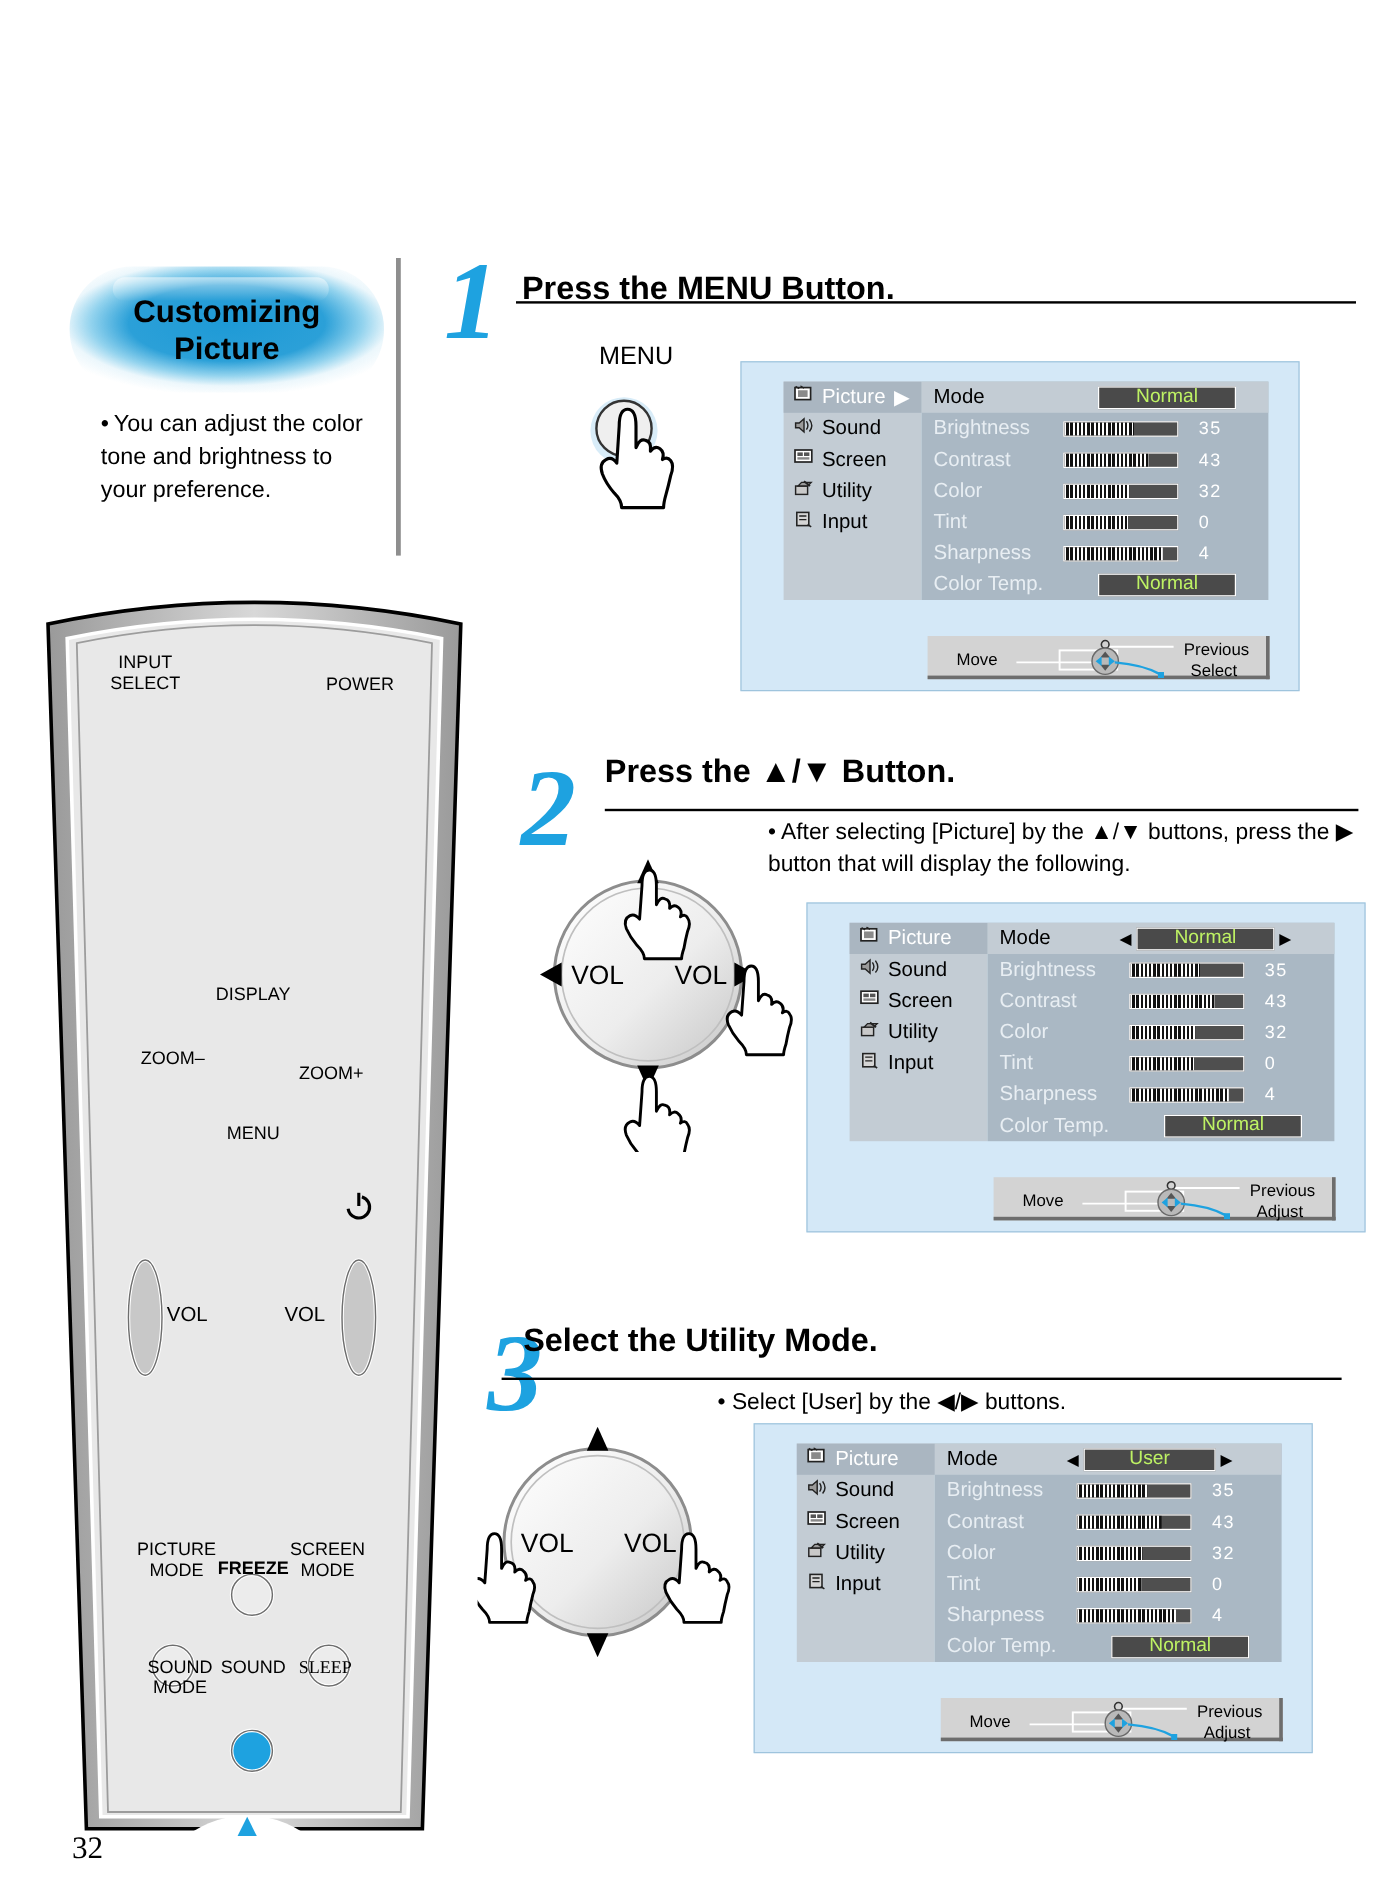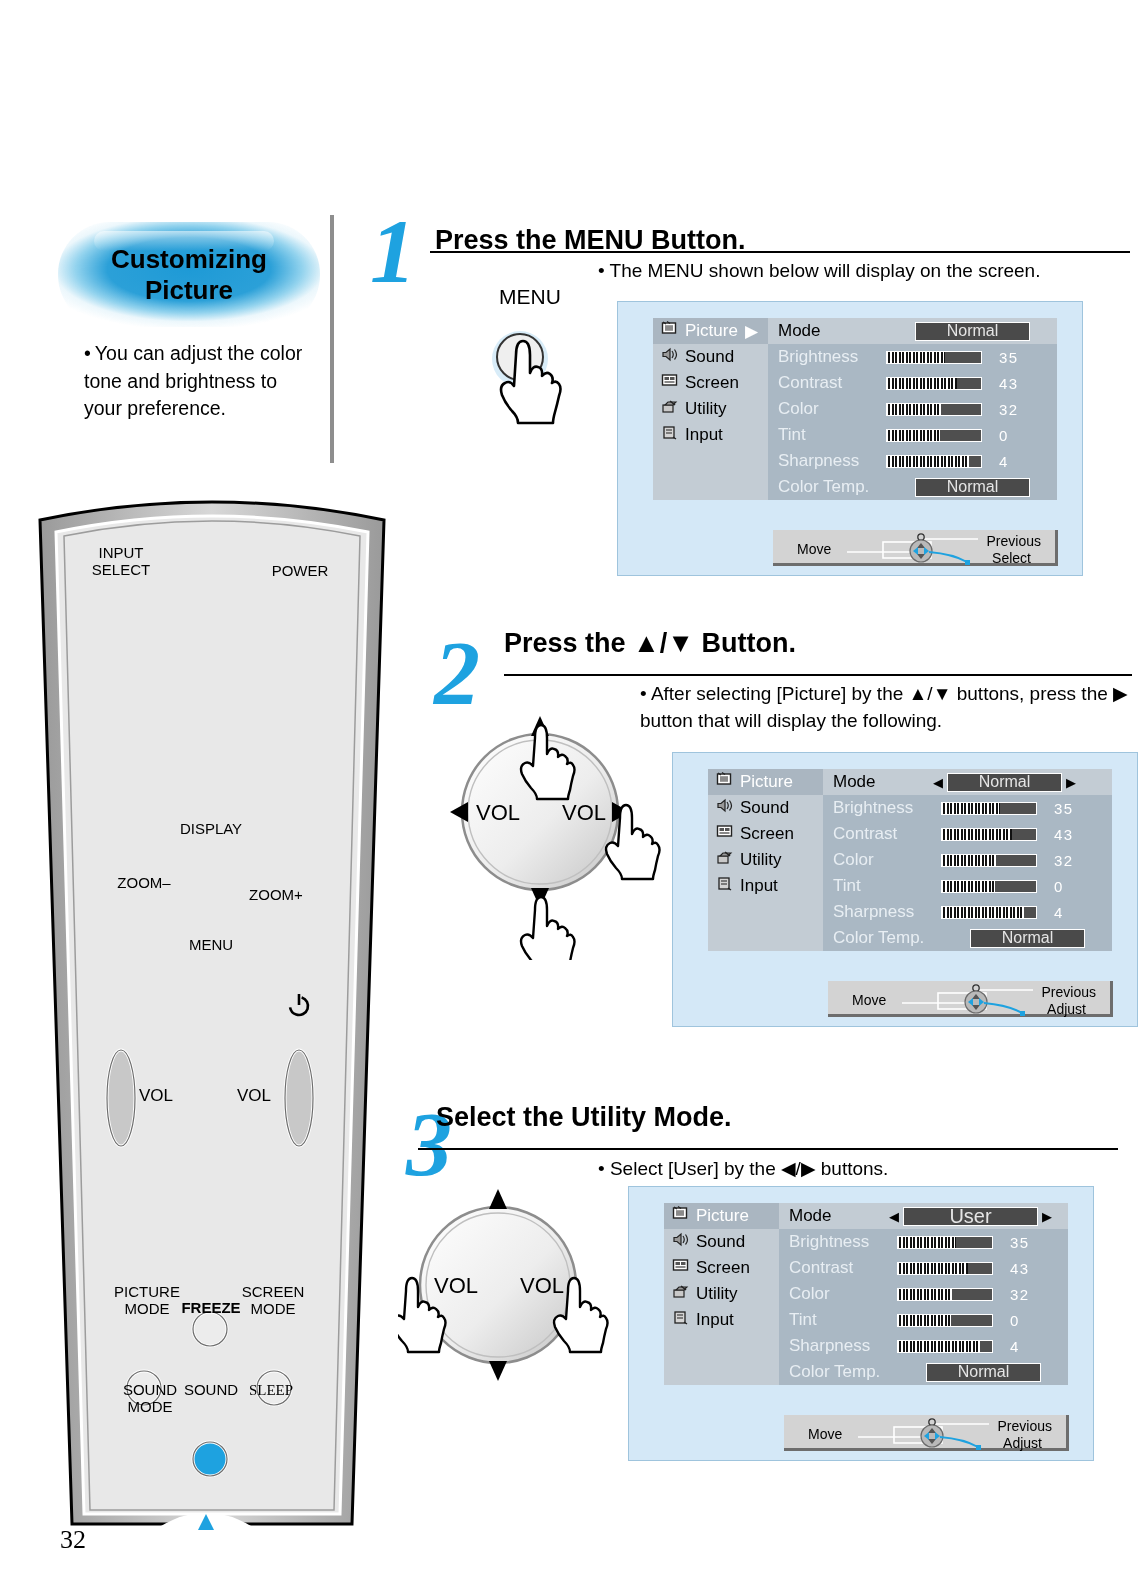--- a/index.html
+++ b/index.html
@@ -98,21 +98,21 @@
     padding: 0 10px 0 8px;
     color: #000; white-space: nowrap;
   }
   .osd-left-item.sel { background: #aab6c1; color: #ffffff; }
   .osd-right { background: #aab8c4; display: flex; flex-direction: column; }
   .osd-row { display: flex; align-items: center; position: relative; }
   .osd-row .lbl { color: #e8eef3; }
   .osd-row.hdr { background: #c3ccd4; }
   .osd-row.hdr .lbl { color: #000; }
   .valuebox {
-    background: #4a4a4a; color: #e5e5e5; text-align: center;
+    background: #4a4a4a; color: #bef264; text-align: center;
     border: 1px solid #ffffff; display: flex; align-items: center; justify-content: center;
   }
   .arrow-l, .arrow-r { color: #000; }
   .bar-outer {
     background: #4f4f4f; border: 1.5px solid #ffffff; position: relative; overflow: hidden;
   }
   .bar-fill {
     position: absolute; left: 0; top: 0; height: 100%;
     background-image: repeating-linear-gradient(to right, #ffffff 0 1.5px, #111111 1.5px 3.5px);
   }
@@ -250,21 +250,20 @@
       <span>SOUND</span><br>
       <span>MODE</span>
     </div>
     <div class="rlabel" style="left:136px; top:898px; width:82px;">SOUND</div>
     <div class="rlabel" style="left:196px; top:898px; width:82px;font-family:Liberation Serif, serif;">SLEEP</div>
   </div>
 
   <div class="step-num" style="left:370px; top:205px;">1</div>
   <div class="step-title" style="left:435px; top:205px;margin-top:20px;">Press the MENU Button.</div>
   <div class="step-rule" style="left:430px; top:251px; width:700px;"></div>
-  <div class="step-desc" style="left:598px; top:258px; width:520px;">• The MENU shown below will display on the screen.</div>
 
   <div style="position:absolute; left:470px; top:285px; width:120px; height:160px;">
     <div style="position:absolute; left:0; top:0; width:120px; font-size:21px; text-align:center; color:#000;">MENU</div>
     <svg width="120" height="130" viewBox="0 0 120 130" style="position:absolute;left:0;top:30px;">
       <circle cx="50" cy="44" r="28" fill="#d8ecf8"></circle>
       <circle cx="50" cy="42" r="23" fill="#efefef" stroke="#333" stroke-width="2"></circle>
       <path d="M46 40 q0 -14 7 -14 q7 0 7 14 l0 18 q3 -8 8 -6 q5 1 4 9 q4 -5 8 -2 q4 3 2 9 q4 -3 7 1 q3 4 0 12
                q-2 9 -4 16 q-2 7 -2 11 l-35 0 q0 -6 -6 -12 q-7 -8 -10 -16 q-3 -9 3 -12 q5 -3 9 3 z" fill="#ffffff" stroke="#000" stroke-width="2.6" stroke-linejoin="round"></path>
     </svg>
   </div>
@@ -642,21 +641,21 @@
               </svg>
           </span>
           <span>Input</span>
         </div>
       </div>
 
       <div class="osd-right" style="width:289px;">
         <div class="osd-row hdr" style="height:26px;">
           <span class="lbl" style="width:110px; padding-left:10px; font-size:17px;">Mode</span>
           <span class="arrow-l" style="font-size:13px; margin-right:4px;">◀</span>
-          <span class="valuebox" style="width:135px; height:19px; font-size:20px;">User</span>
+          <span class="valuebox" style="width:110px; height:19px; font-size:16px;">User</span>
           <span class="arrow-r" style="font-size:13px; margin-left:4px;">▶</span>
         </div>
         <div class="osd-row" style="height:26px;">
           <span class="lbl" style="width:118px; padding-left:10px; font-size:17px;">Brightness</span>
           <span class="bar-outer" style="width:96px; height:13px;">
             <span class="bar-fill" style="width:62%"></span>
           </span>
           <span class="bar-num" style="width:40px; padding-left:17px; font-size:15px;">35</span>
         </div>
         <div class="osd-row" style="height:26px;">

